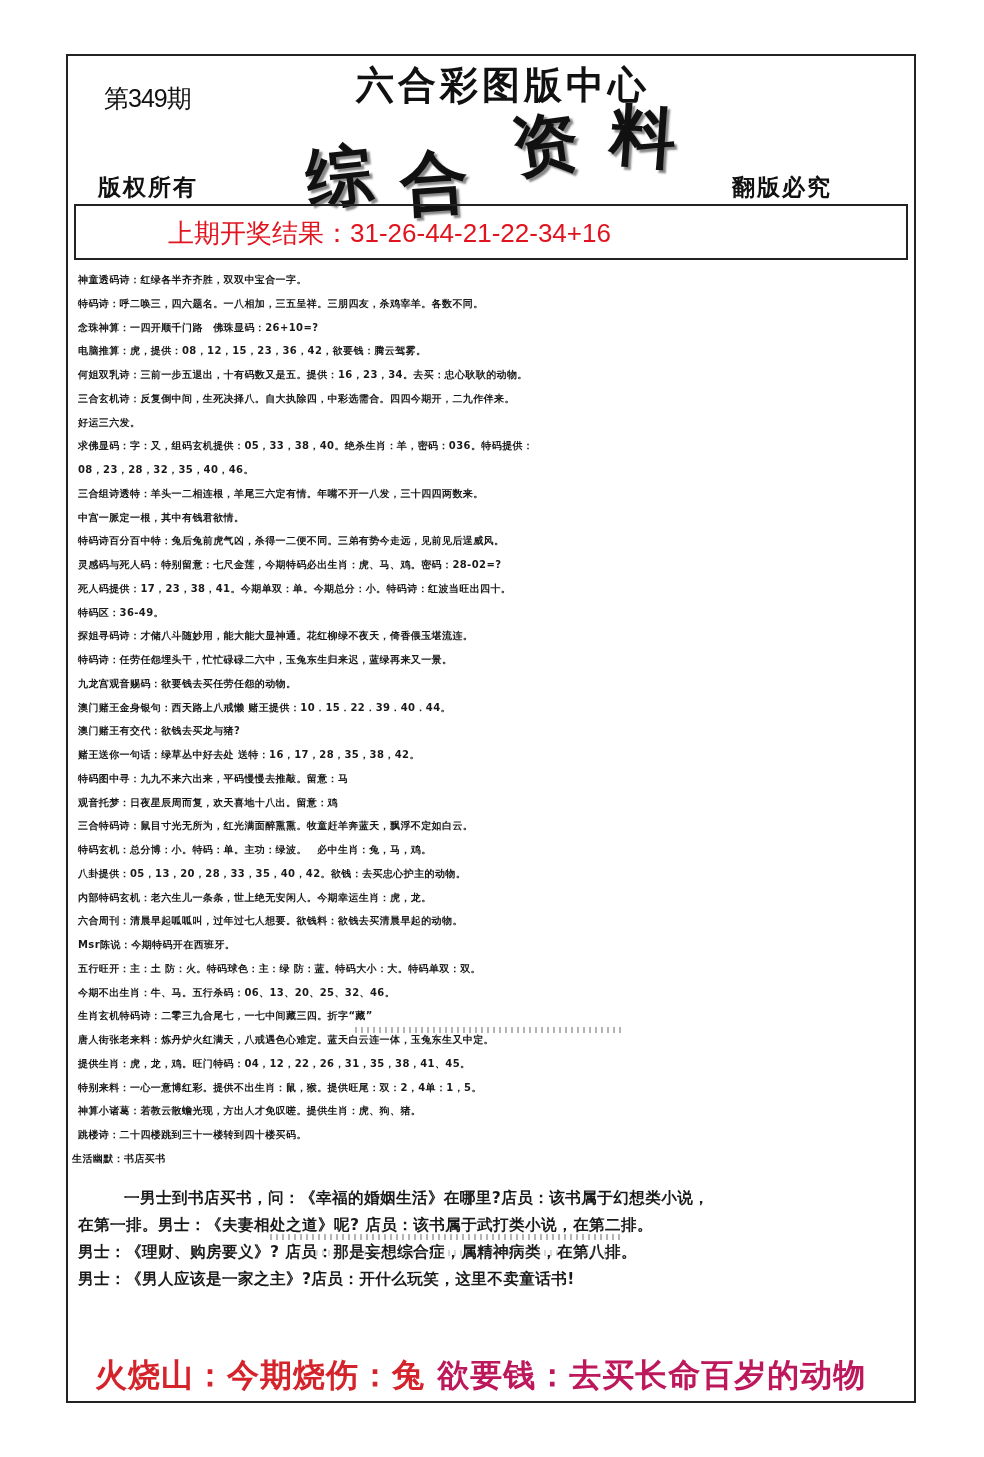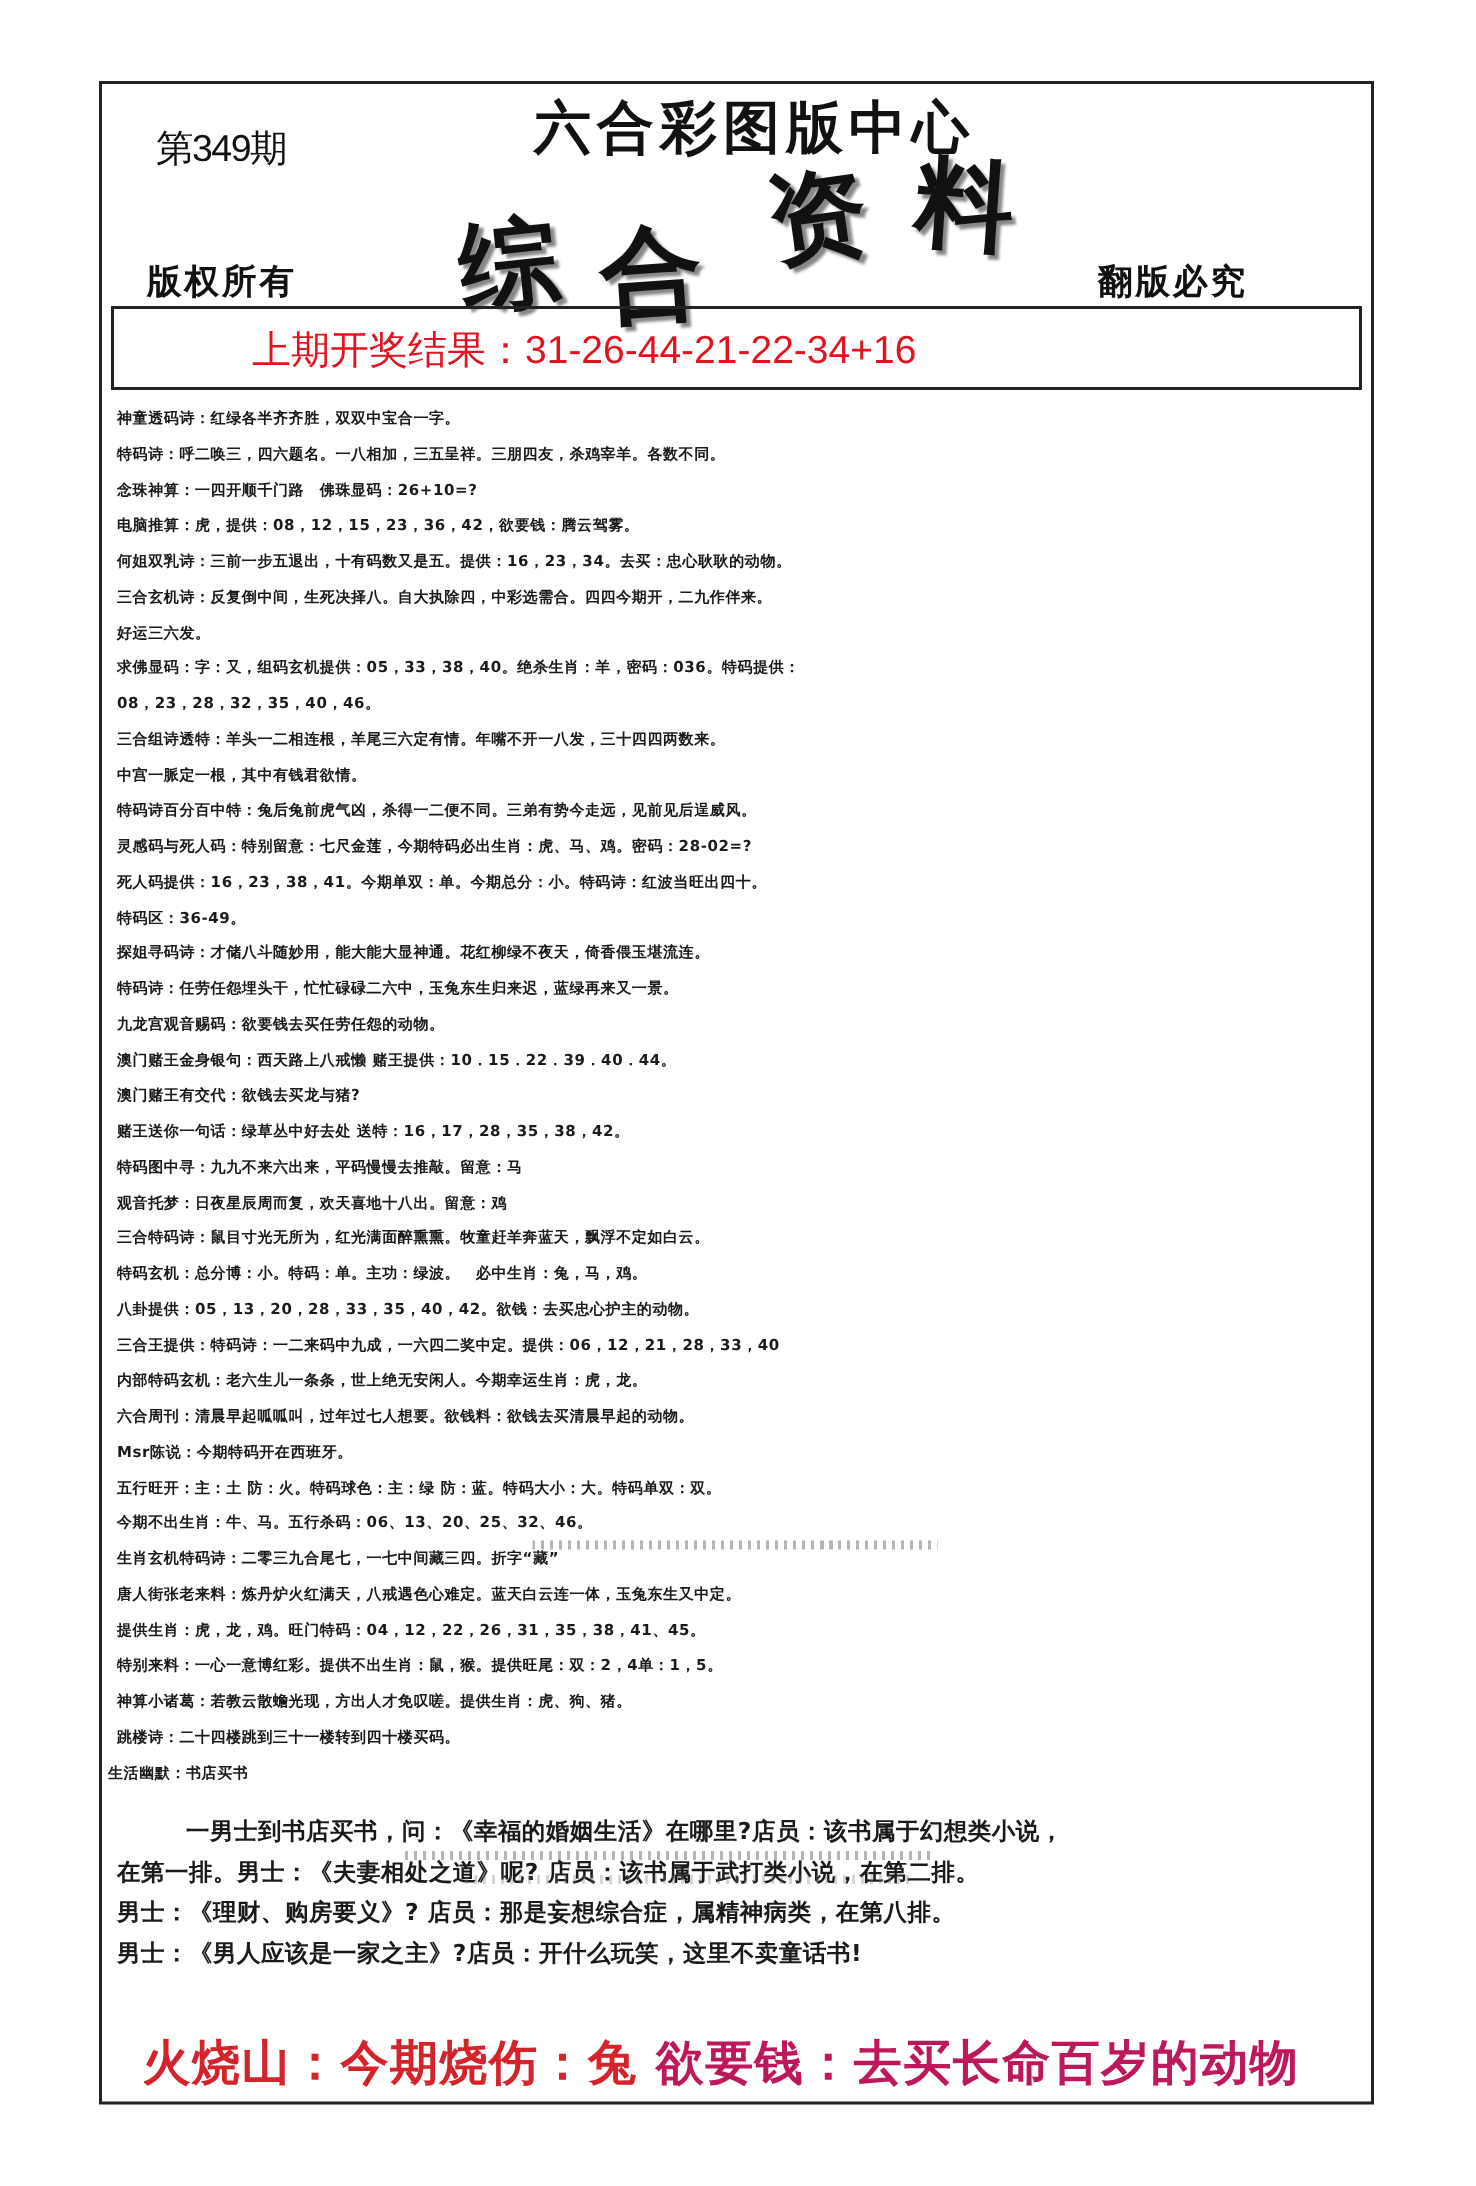--- a/index.html
+++ b/index.html
@@ -89,34 +89,33 @@
   <div class="line">电脑推算：虎，提供：08，12，15，23，36，42，欲要钱：腾云驾雾。</div>
   <div class="line">何姐双乳诗：三前一步五退出，十有码数又是五。提供：16，23，34。去买：忠心耿耿的动物。</div>
   <div class="line">三合玄机诗：反复倒中间，生死决择八。自大执除四，中彩选需合。四四今期开，二九作伴来。</div>
   <div class="line">好运三六发。</div>
   <div class="line">求佛显码：字：又，组码玄机提供：05，33，38，40。绝杀生肖：羊，密码：036。特码提供：</div>
   <div class="line">08，23，28，32，35，40，46。</div>
   <div class="line">三合组诗透特：羊头一二相连根，羊尾三六定有情。年嘴不开一八发，三十四四两数来。</div>
   <div class="line">中宫一脈定一根，其中有钱君欲情。</div>
   <div class="line">特码诗百分百中特：兔后兔前虎气凶，杀得一二便不同。三弟有势今走远，见前见后逞威风。</div>
   <div class="line">灵感码与死人码：特别留意：七尺金莲，今期特码必出生肖：虎、马、鸡。密码：28-02=?</div>
-  <div class="line">死人码提供：16，23，38，41。今期单双：单。今期总分：小。特码诗：红波当旺出四十。</div>
+  <div class="line">死人码提供：17，23，38，41。今期单双：单。今期总分：小。特码诗：红波当旺出四十。</div>
   <div class="line">特码区：36-49。</div>
   <div class="line">探姐寻码诗：才储八斗随妙用，能大能大显神通。花红柳绿不夜天，倚香偎玉堪流连。</div>
   <div class="line">特码诗：任劳任怨埋头干，忙忙碌碌二六中，玉兔东生归来迟，蓝绿再来又一景。</div>
   <div class="line">九龙宫观音赐码：欲要钱去买任劳任怨的动物。</div>
   <div class="line">澳门赌王金身银句：西天路上八戒懒 赌王提供：10．15．22．39．40．44。</div>
   <div class="line">澳门赌王有交代：欲钱去买龙与猪?</div>
   <div class="line">赌王送你一句话：绿草丛中好去处 送特：16，17，28，35，38，42。</div>
   <div class="line">特码图中寻：九九不来六出来，平码慢慢去推敲。留意：马</div>
   <div class="line">观音托梦：日夜星辰周而复，欢天喜地十八出。留意：鸡</div>
   <div class="line">三合特码诗：鼠目寸光无所为，红光满面醉熏熏。牧童赶羊奔蓝天，飘浮不定如白云。</div>
   <div class="line">特码玄机：总分博：小。特码：单。主功：绿波。　必中生肖：兔，马，鸡。</div>
   <div class="line">八卦提供：05，13，20，28，33，35，40，42。欲钱：去买忠心护主的动物。</div>
-  <div class="line">三合王提供：特码诗：一二来码中九成，一六四二奖中定。提供：06，12，21，28，33，40</div>
   <div class="line">内部特码玄机：老六生儿一条条，世上绝无安闲人。今期幸运生肖：虎，龙。</div>
   <div class="line">六合周刊：清晨早起呱呱叫，过年过七人想要。欲钱料：欲钱去买清晨早起的动物。</div>
   <div class="line">Msr陈说：今期特码开在西班牙。</div>
   <div class="line">五行旺开：主：土 防：火。特码球色：主：绿 防：蓝。特码大小：大。特码单双：双。</div>
   <div class="line">今期不出生肖：牛、马。五行杀码：06、13、20、25、32、46。</div>
   <div class="line">生肖玄机特码诗：二零三九合尾七，一七中间藏三四。折字“藏”</div>
   <div class="line">唐人街张老来料：炼丹炉火红满天，八戒遇色心难定。蓝天白云连一体，玉兔东生又中定。</div>
   <div class="line">提供生肖：虎，龙，鸡。旺门特码：04，12，22，26，31，35，38，41、45。</div>
   <div class="line">特别来料：一心一意博红彩。提供不出生肖：鼠，猴。提供旺尾：双：2，4单：1，5。</div>
   <div class="line">神算小诸葛：若教云散蟾光现，方出人才免叹嗟。提供生肖：虎、狗、猪。</div>

